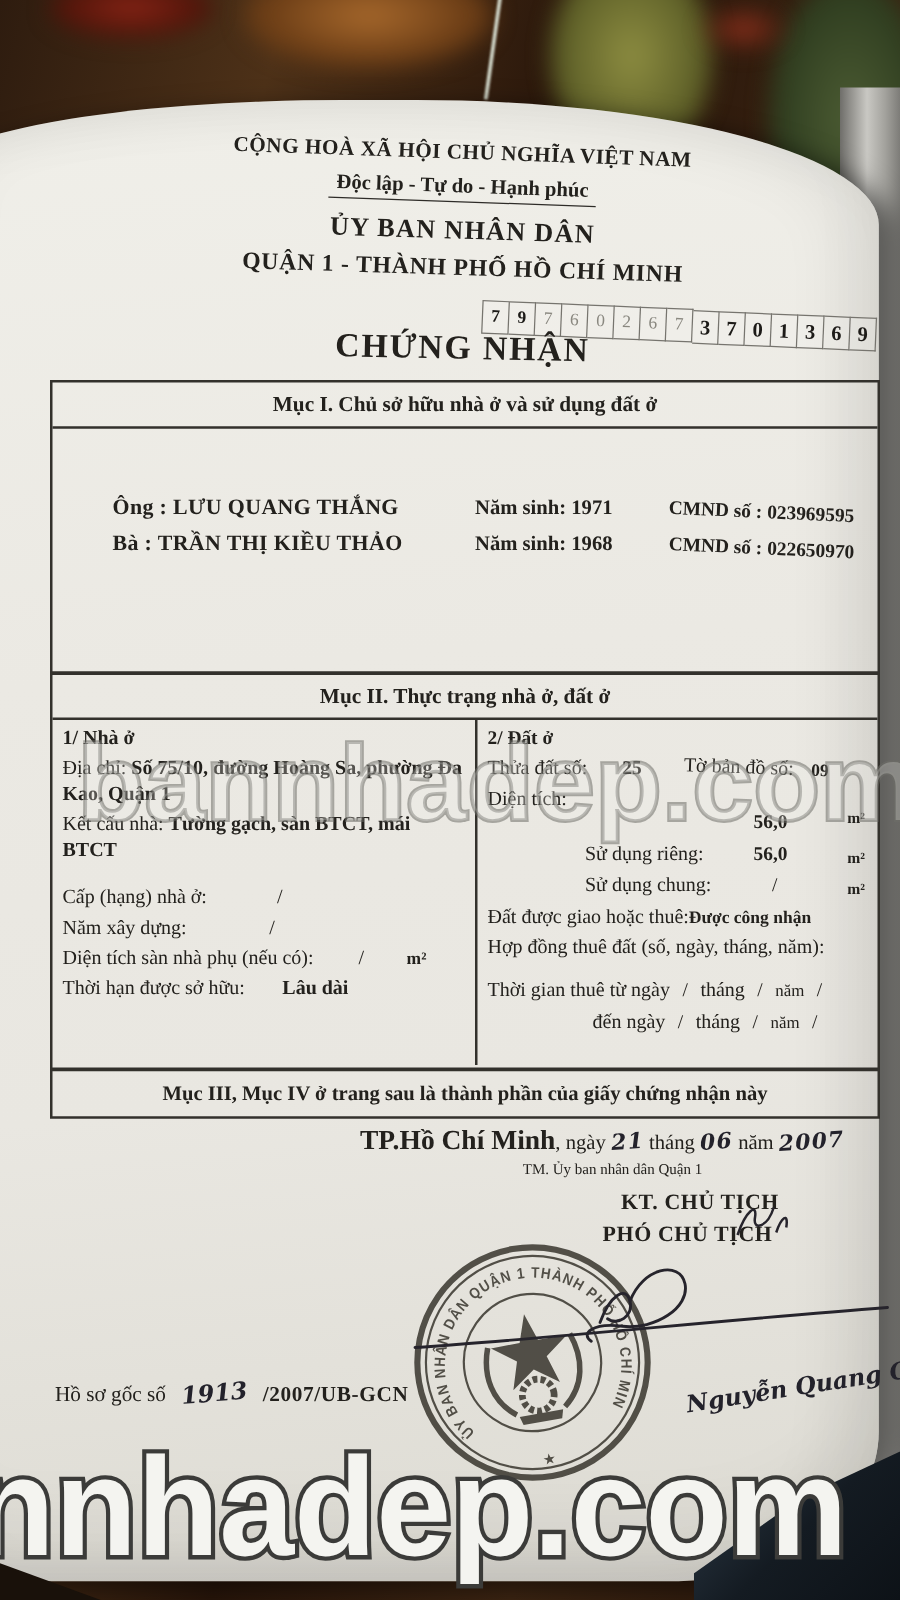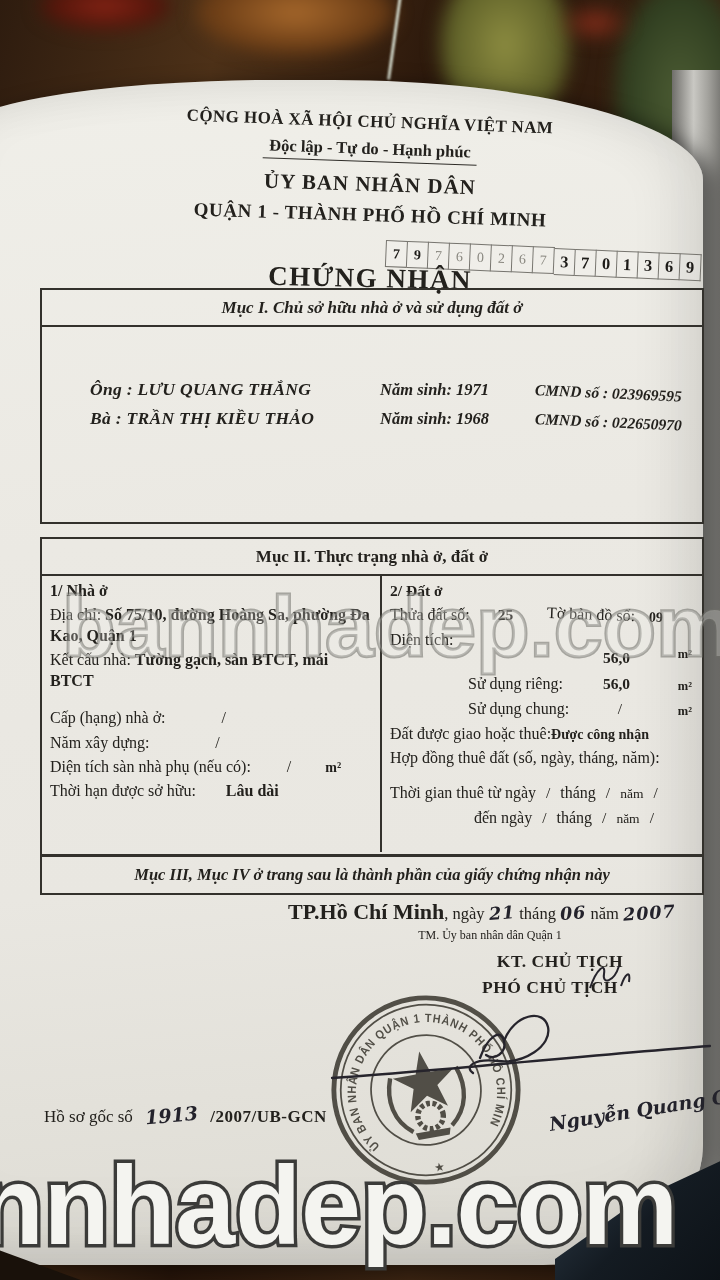--- a/index.html
+++ b/index.html
@@ -26,21 +26,21 @@
   #serial{top:240px;left:386px;display:flex;transform:rotate(2.4deg);transform-origin:left top;}
   #serial .cell{width:20px;height:25px;border:1px solid #76746e;border-left:none;
     display:flex;align-items:center;justify-content:center;font-size:14px;background:rgba(255,255,255,.15);}
   #serial .cell:first-child{border-left:1px solid #76746e;}
   #serial .d-bold{font-weight:bold;color:#1d1b18;}
   #serial .d-light{color:#8a8880;}
   #serial .d-hand{font-weight:bold;font-size:16.5px;color:#1d1b18;transform:translateY(1px);}
   #doc-title{top:263px;font-size:27px;letter-spacing:1.5px;transform:rotate(1.2deg);}
   
   .formbox{position:absolute;left:40px;width:660px;border:2px solid #33312c;z-index:4;background:transparent;}
-  #box1{top:288px;height:232px;font-style:italic;}
+  #box1{top:304px;height:232px;}
   #box1 .boxhdr,#box2 .boxhdr{border-bottom:2px solid #33312c;text-align:center;font-weight:bold;font-size:17px;padding:8px 0 7px;}
   #owners{margin-top:52px;padding-left:48px;}
   .owner-row{display:grid;grid-template-columns:290px 155px auto;align-items:baseline;margin-bottom:8px;}
   .owner-row .nm{font-size:17.5px;font-weight:bold;letter-spacing:.3px;}
   .owner-row .bs{font-size:16.5px;font-weight:bold;}
   .owner-row .id{font-size:15.5px;font-weight:bold;transform:rotate(2.6deg);transform-origin:left;}
   #box2{top:537px;height:315px;}
   #cols{display:flex;height:276px;}
   #col-house{width:340px;border-right:2px solid #33312c;padding:5px 6px 0 8px;box-sizing:border-box;}
   #col-land{flex:1;padding:5px 4px 0 8px;box-sizing:border-box;position:relative;}
@@ -66,21 +66,21 @@
   #l-area .unit{position:absolute;right:6px;bottom:8px;font-size:12.5px;}
   #l-priv,#l-shared{padding-left:78px;}
   #l-priv .val{position:absolute;right:68px;}
   #l-priv .unit,#l-shared .unit{position:absolute;right:6px;top:4px;font-size:12.5px;}
   #l-shared .val{position:absolute;right:76px;font-weight:normal;}
   #l-grant .val{font-size:14px;}
   #l-lease-from{margin-top:14px;}
   #l-lease-from .sl,#l-lease-to .sl{margin:0 10px;}
   #l-lease-from .yl,#l-lease-to .yl{font-size:13.5px;}
   #l-lease-to{padding-left:84px;}
-  #box3{top:855px;height:36px;display:flex;align-items:center;justify-content:center;font-style:italic;}
+  #box3{top:855px;height:36px;display:flex;align-items:center;justify-content:center;}
   #box3 .t{font-weight:bold;font-size:16.5px;}
   
   #dateline{top:899px;left:288px;font-size:16.5px;white-space:nowrap;}
   #dateline .place{font-weight:bold;font-size:22px;}
   .hand{font-style:italic;font-weight:bold;color:#23222b;font-family:"DejaVu Serif",serif;}
   #dateline .hand{font-size:17.5px;letter-spacing:1px;display:inline-block;transform:rotate(-4deg);}
   #tmline{top:928px;left:300px;width:380px;text-align:center;font-size:12px;}
   #ktline{top:951px;left:380px;width:360px;text-align:center;font-size:17.5px;letter-spacing:.5px;}
   #pctline{top:977px;left:370px;width:360px;text-align:center;font-size:17.5px;letter-spacing:.5px;}
   #stamp{position:absolute;left:328px;top:992px;z-index:4;transform:rotate(-10deg);opacity:.86;}

